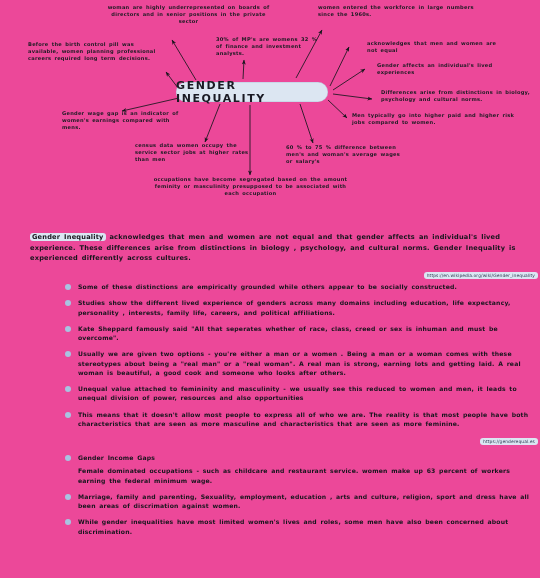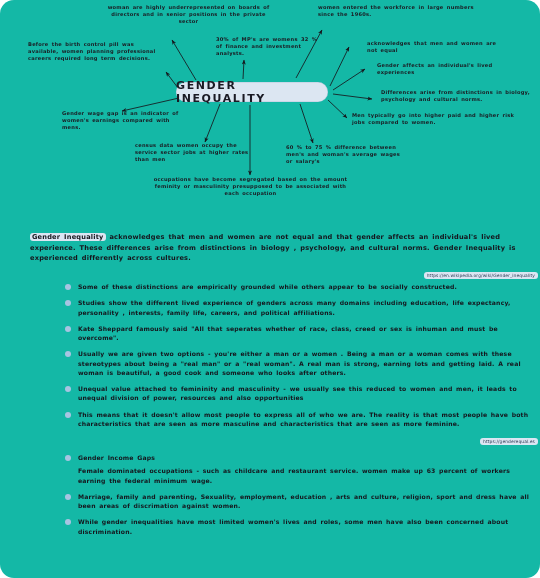--- a/index.html
+++ b/index.html
@@ -5,22 +5,21 @@
   html, body {
     margin: 0; padding: 0;
     width: 540px; height: 578px;
     background: #ffffff;
     font-family: "DejaVu Sans", sans-serif;
     overflow: hidden;
   }
   #page {
     position: relative;
     width: 540px; height: 578px;
-    background: #14b8a6;
-    border-radius: 14px;
+    background: #ec4899;
   }
 
   
   #mindmap {
     position: absolute;
     left: 0; top: 0;
     width: 540px; height: 215px;
   }
   #mindmap svg {
     position: absolute;

